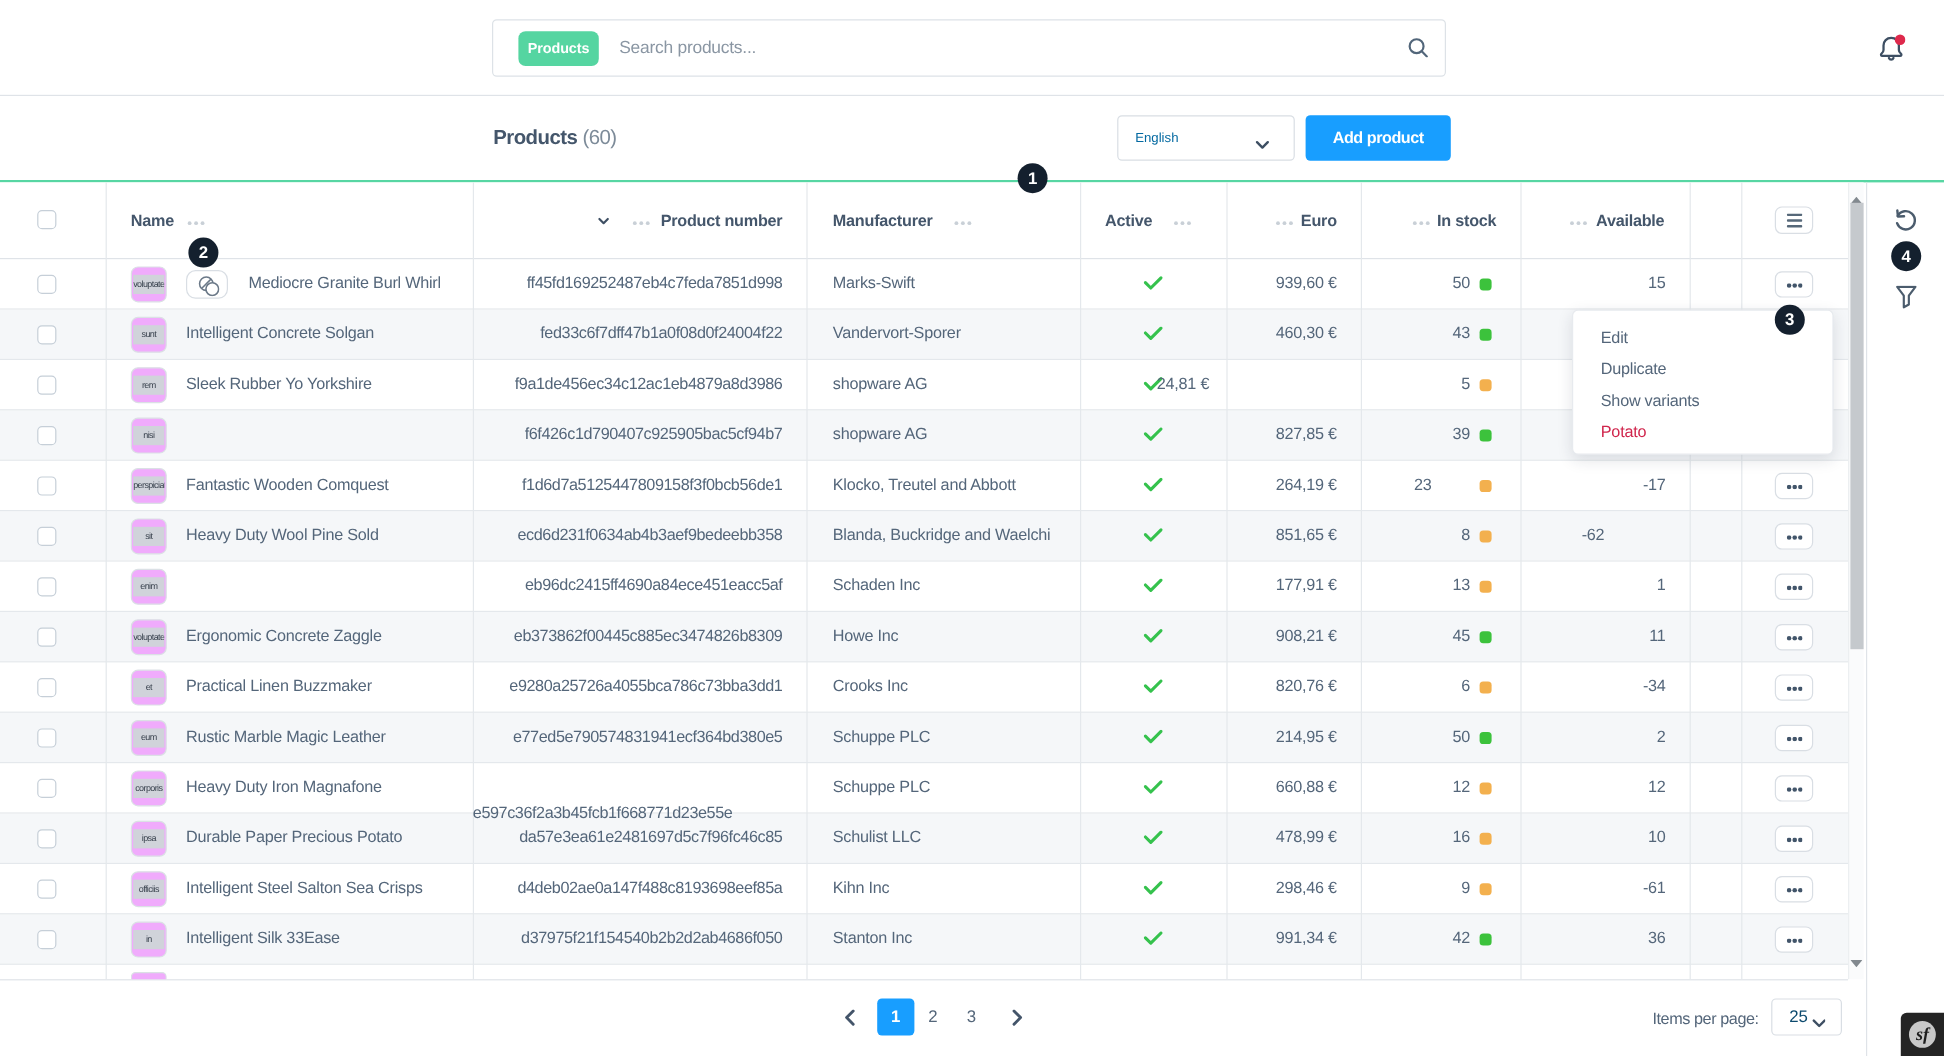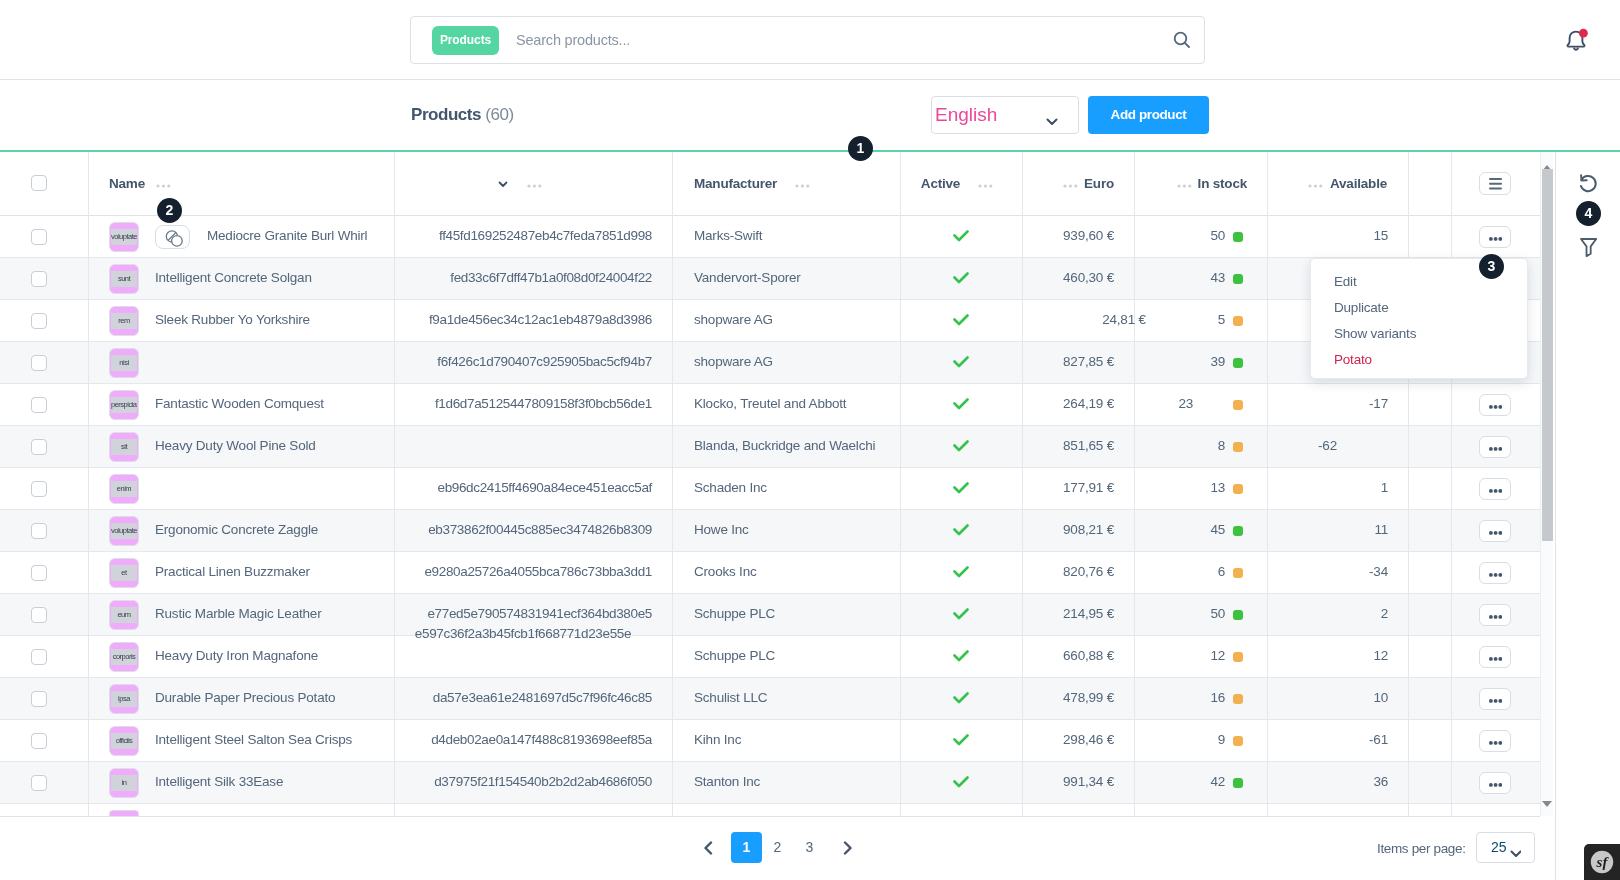--- a/index.html
+++ b/index.html
@@ -11,21 +11,21 @@
 .pill{position:absolute;left:21px;top:9px;height:29px;width:67px;border-radius:6px;background:#55d5a1;color:#fff;
   font-size:12px;font-weight:bold;line-height:29px;text-align:center;letter-spacing:-0.1px}
 .searchtxt{position:absolute;left:105px;top:0;line-height:46px;font-size:14.5px;color:#8a96a3;letter-spacing:-0.2px}
 .mag{position:absolute;right:14px;top:14px}
 .bell{position:absolute;left:1564px;top:28px}
 
 .h1{position:absolute;left:411px;top:105px;font-size:17px;color:#44566b;letter-spacing:-0.45px}
 .h1 b{font-weight:bold}
 .h1 .cnt{color:#7d8b99;font-weight:normal}
 .sel-lang{position:absolute;left:931px;top:96px;width:148px;height:38px;border:1px solid #d9dee4;border-radius:4px;background:#fff}
-.sel-lang .t{position:absolute;left:3px;top:0;line-height:36px;font-size:19px;color:#ec4899}
+.sel-lang .t{position:absolute;left:14px;top:0;line-height:36px;font-size:11px;color:#0369a1}
 .btn-add{position:absolute;left:1088px;top:96px;width:121px;height:38px;border-radius:4px;background:#189eff;
   color:#fff;font-size:13.5px;font-weight:bold;text-align:center;line-height:38px;letter-spacing:-0.4px}
 .greenline{position:absolute;left:0;top:150px;width:1620px;height:2px;background:#57d6a3}
 
 .grid{position:absolute;left:0;top:152px;width:1540px;height:665px;background:#fff;border-bottom:1px solid #dfe3e8}
 .vline{position:absolute;top:0;width:1px;height:664px;background:#e4e8ec}
 .hrowline{position:absolute;left:0;width:1540px;height:1px;background:#e4e8ec}
 .hdrline{position:absolute;left:0;top:63px;width:1540px;height:1px;background:#dfe3e8}
 .zebra{position:absolute;left:0;width:1540px;height:41px;background:#f5f7f9}
 .hcell{position:absolute;top:0;height:63px;font-weight:bold;font-size:13.5px;color:#44566b;letter-spacing:-0.2px;line-height:63px}
@@ -121,20 +121,21 @@
           <circle cx="12.8" cy="2" r="1.6" fill="#c9d0d7"></circle>
         </svg></div>
 <div class="hcell" style="left:498px"><svg width="10" height="7" viewBox="0 0 10 7" fill="none">
           <path d="M1.5 1.5 L5 5 L8.5 1.5" stroke="#3e4f63" stroke-width="1.8" stroke-linecap="round" stroke-linejoin="round"></path>
         </svg></div>
 <div class="hcell" style="left:527px"><svg style="display:inline-block" width="16" height="4" viewBox="0 0 16 4" fill="none">
           <circle cx="2.0" cy="2" r="1.6" fill="#c9d0d7"></circle>
           <circle cx="7.4" cy="2" r="1.6" fill="#c9d0d7"></circle>
           <circle cx="12.8" cy="2" r="1.6" fill="#c9d0d7"></circle>
         </svg></div>
+<div class="hcell" style="left:394px;width:258px;text-align:right">Product number</div>
 <div class="hcell" style="left:694px">Manufacturer&nbsp;&nbsp;&nbsp;&nbsp;&nbsp;<svg style="display:inline-block" width="16" height="4" viewBox="0 0 16 4" fill="none">
           <circle cx="2.0" cy="2" r="1.6" fill="#c9d0d7"></circle>
           <circle cx="7.4" cy="2" r="1.6" fill="#c9d0d7"></circle>
           <circle cx="12.8" cy="2" r="1.6" fill="#c9d0d7"></circle>
         </svg></div>
 <div class="hcell" style="left:900px;width:81px;text-align:center">Active</div>
 <div class="hcell" style="left:978px"><svg style="display:inline-block" width="16" height="4" viewBox="0 0 16 4" fill="none">
           <circle cx="2.0" cy="2" r="1.6" fill="#c9d0d7"></circle>
           <circle cx="7.4" cy="2" r="1.6" fill="#c9d0d7"></circle>
           <circle cx="12.8" cy="2" r="1.6" fill="#c9d0d7"></circle>
@@ -208,21 +209,21 @@
 <div class="cbx" style="top:161px"></div>
 <div class="thumb" style="top:154px">
         <div class="band">rem</div>
       </div>
 <div class="cell" style="left:155px;top:147px">Sleek Rubber Yo Yorkshire</div>
 <div class="cell" style="left:394px;top:147px;width:258px;text-align:right;letter-spacing:-0.35px">f9a1de456ec34c12ac1eb4879a8d3986</div>
 <div class="cell" style="left:694px;top:147px">shopware AG</div>
 <div class="cell" style="left:900px;top:147px;width:122px;text-align:center"><svg style="vertical-align:middle" width="16" height="12" viewBox="0 0 16 12" fill="none">
           <path d="M1.5 5.5 L6 10 L14.5 1.5" stroke="#35c24d" stroke-width="2.6" stroke-linecap="round" stroke-linejoin="round"></path>
         </svg></div>
-<div class="cell" style="left:1078px;top:147px;width:92px;text-align:center">24,81 €</div>
+<div class="cell" style="left:964px;top:147px;width:92px;text-align:left">24,81 €</div>
 <div class="cell" style="left:1134px;top:147px;width:91px;text-align:right">5</div>
 <div class="dot o" style="left:1233px;top:164px"></div>
 <div class="cell" style="left:1267px;top:147px;width:121px;text-align:right">3</div>
 <div class="actbtn" style="top:158px"><svg style="margin-top:8px" width="13" height="4" viewBox="0 0 13 4" fill="none">
           <circle cx="1.9" cy="1.9" r="1.9" fill="#42556a"></circle>
           <circle cx="6.6" cy="1.9" r="1.9" fill="#42556a"></circle>
           <circle cx="11.3" cy="1.9" r="1.9" fill="#42556a"></circle>
         </svg></div>
 <div class="cbx" style="top:203px"></div>
 <div class="thumb" style="top:196px">
@@ -259,20 +260,21 @@
 <div class="actbtn" style="top:242px"><svg style="margin-top:8px" width="13" height="4" viewBox="0 0 13 4" fill="none">
           <circle cx="1.9" cy="1.9" r="1.9" fill="#42556a"></circle>
           <circle cx="6.6" cy="1.9" r="1.9" fill="#42556a"></circle>
           <circle cx="11.3" cy="1.9" r="1.9" fill="#42556a"></circle>
         </svg></div>
 <div class="cbx" style="top:287px"></div>
 <div class="thumb" style="top:280px">
         <div class="band">sit</div>
       </div>
 <div class="cell" style="left:155px;top:273px">Heavy Duty Wool Pine Sold</div>
+<div class="cell" style="left:394px;top:273px;width:258px;text-align:right;letter-spacing:-0.35px">ecd6d231f0634ab4b3aef9bedeebb358</div>
 <div class="cell" style="left:694px;top:273px">Blanda, Buckridge and Waelchi</div>
 <div class="cell" style="left:900px;top:273px;width:122px;text-align:center"><svg style="vertical-align:middle" width="16" height="12" viewBox="0 0 16 12" fill="none">
           <path d="M1.5 5.5 L6 10 L14.5 1.5" stroke="#35c24d" stroke-width="2.6" stroke-linecap="round" stroke-linejoin="round"></path>
         </svg></div>
 <div class="cell" style="left:1022px;top:273px;width:92px;text-align:right">851,65 €</div>
 <div class="cell" style="left:1134px;top:273px;width:91px;text-align:right">8</div>
 <div class="dot o" style="left:1233px;top:290px"></div>
 <div class="cell" style="left:1267px;top:273px;width:121px;text-align:center">-62</div>
 <div class="actbtn" style="top:284px"><svg style="margin-top:8px" width="13" height="4" viewBox="0 0 13 4" fill="none">
           <circle cx="1.9" cy="1.9" r="1.9" fill="#42556a"></circle>
@@ -352,21 +354,21 @@
 <div class="actbtn" style="top:452px"><svg style="margin-top:8px" width="13" height="4" viewBox="0 0 13 4" fill="none">
           <circle cx="1.9" cy="1.9" r="1.9" fill="#42556a"></circle>
           <circle cx="6.6" cy="1.9" r="1.9" fill="#42556a"></circle>
           <circle cx="11.3" cy="1.9" r="1.9" fill="#42556a"></circle>
         </svg></div>
 <div class="cbx" style="top:497px"></div>
 <div class="thumb" style="top:490px">
         <div class="band">corporis</div>
       </div>
 <div class="cell" style="left:155px;top:483px">Heavy Duty Iron Magnafone</div>
-<div class="cell" style="left:394px;top:461px;width:258px;text-align:center;letter-spacing:-0.35px">e597c36f2a3b45fcb1f668771d23e55e</div>
+<div class="cell" style="left:394px;top:505px;width:258px;text-align:left;letter-spacing:-0.35px">e597c36f2a3b45fcb1f668771d23e55e</div>
 <div class="cell" style="left:694px;top:483px">Schuppe PLC</div>
 <div class="cell" style="left:900px;top:483px;width:122px;text-align:center"><svg style="vertical-align:middle" width="16" height="12" viewBox="0 0 16 12" fill="none">
           <path d="M1.5 5.5 L6 10 L14.5 1.5" stroke="#35c24d" stroke-width="2.6" stroke-linecap="round" stroke-linejoin="round"></path>
         </svg></div>
 <div class="cell" style="left:1022px;top:483px;width:92px;text-align:right">660,88 €</div>
 <div class="cell" style="left:1134px;top:483px;width:91px;text-align:right">12</div>
 <div class="dot o" style="left:1233px;top:500px"></div>
 <div class="cell" style="left:1267px;top:483px;width:121px;text-align:right">12</div>
 <div class="actbtn" style="top:494px"><svg style="margin-top:8px" width="13" height="4" viewBox="0 0 13 4" fill="none">
           <circle cx="1.9" cy="1.9" r="1.9" fill="#42556a"></circle>

